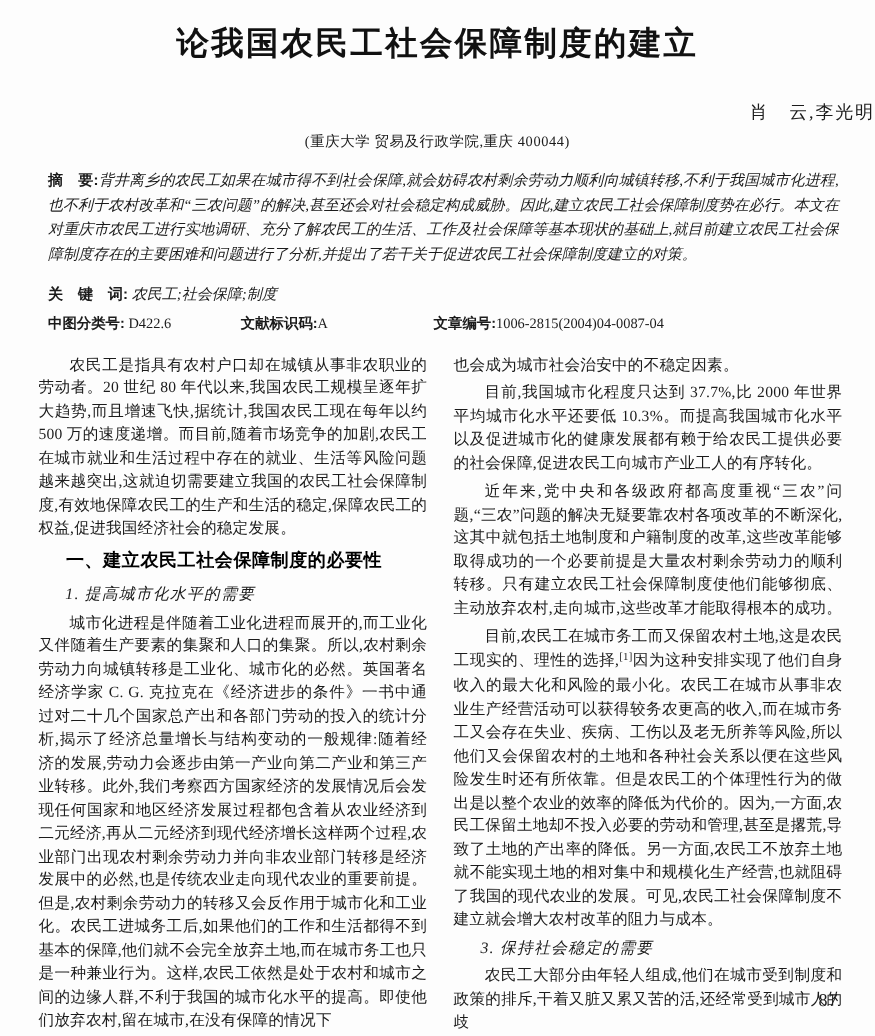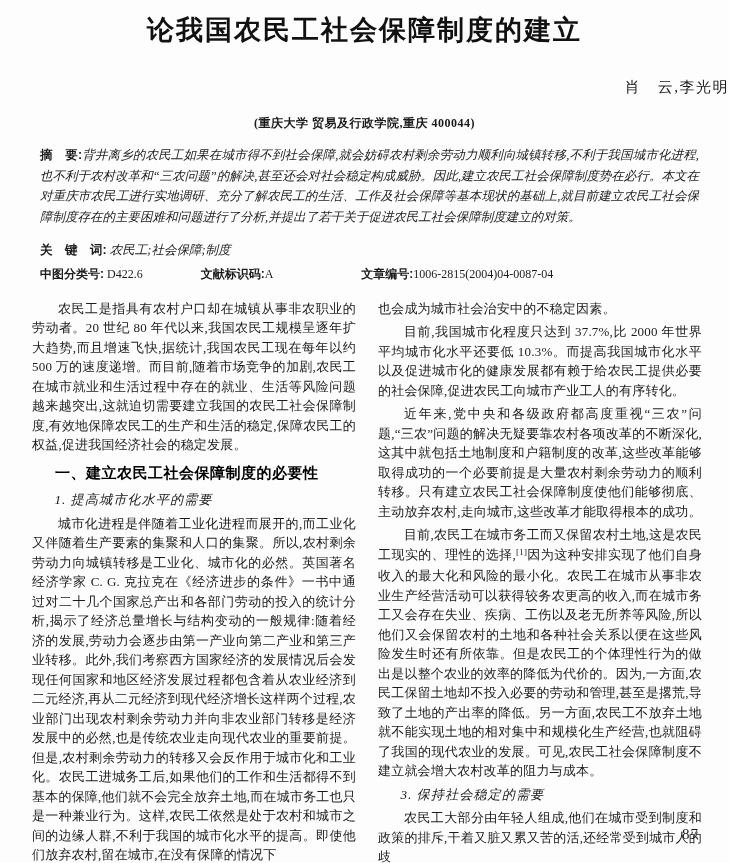--- a/index.html
+++ b/index.html
@@ -8,40 +8,39 @@
     width: 729px;
     height: 863px;
     margin: 0 auto;
     background: #fdfdfd;
     color: #1b1b1b;
     overflow: hidden;
     font-family: "Liberation Serif", "DejaVu Serif", serif;
   }
   .title {
     margin: 0;
-    padding-top: 12px;
+    padding-top: 18px;
     text-align: center;
     font-family: "Liberation Sans", "DejaVu Sans", sans-serif;
     font-size: 27px;
     font-weight: 700;
     letter-spacing: 2px;
     color: #111;
   }
   .authors {
     margin-top: 30px;
     text-align: right;
     font-size: 15px;
     letter-spacing: 1.5px;
   }
   .affiliation {
-    margin-top: 18px;
+    margin-top: 7px;
     text-align: center;
     font-size: 12px;
     letter-spacing: 0.5px;
-    font-weight: bold;
   }
   .front-matter {
     margin: 13px 30px 0 40px;
     font-size: 12.5px;
     line-height: 20.5px;
   }
   .abstract, .keywords { text-align: justify; }
   .kai { font-style: italic; }
   .fm-label {
     font-style: normal;

